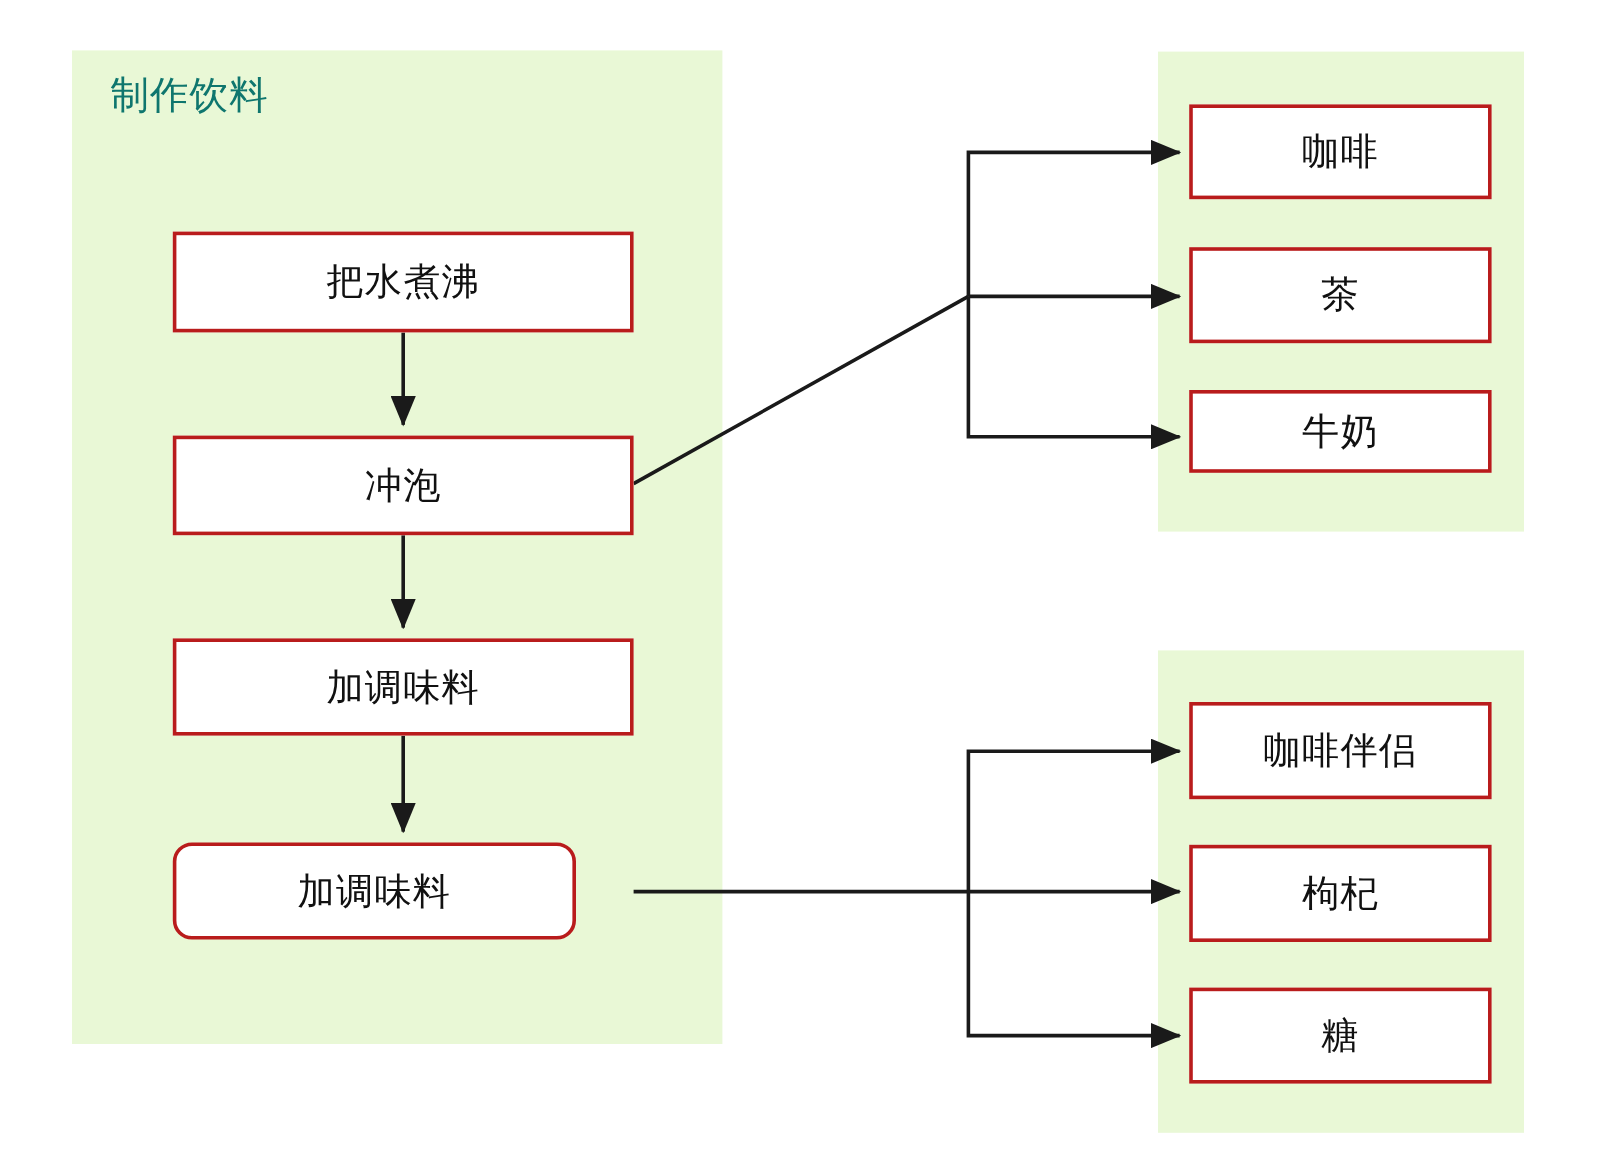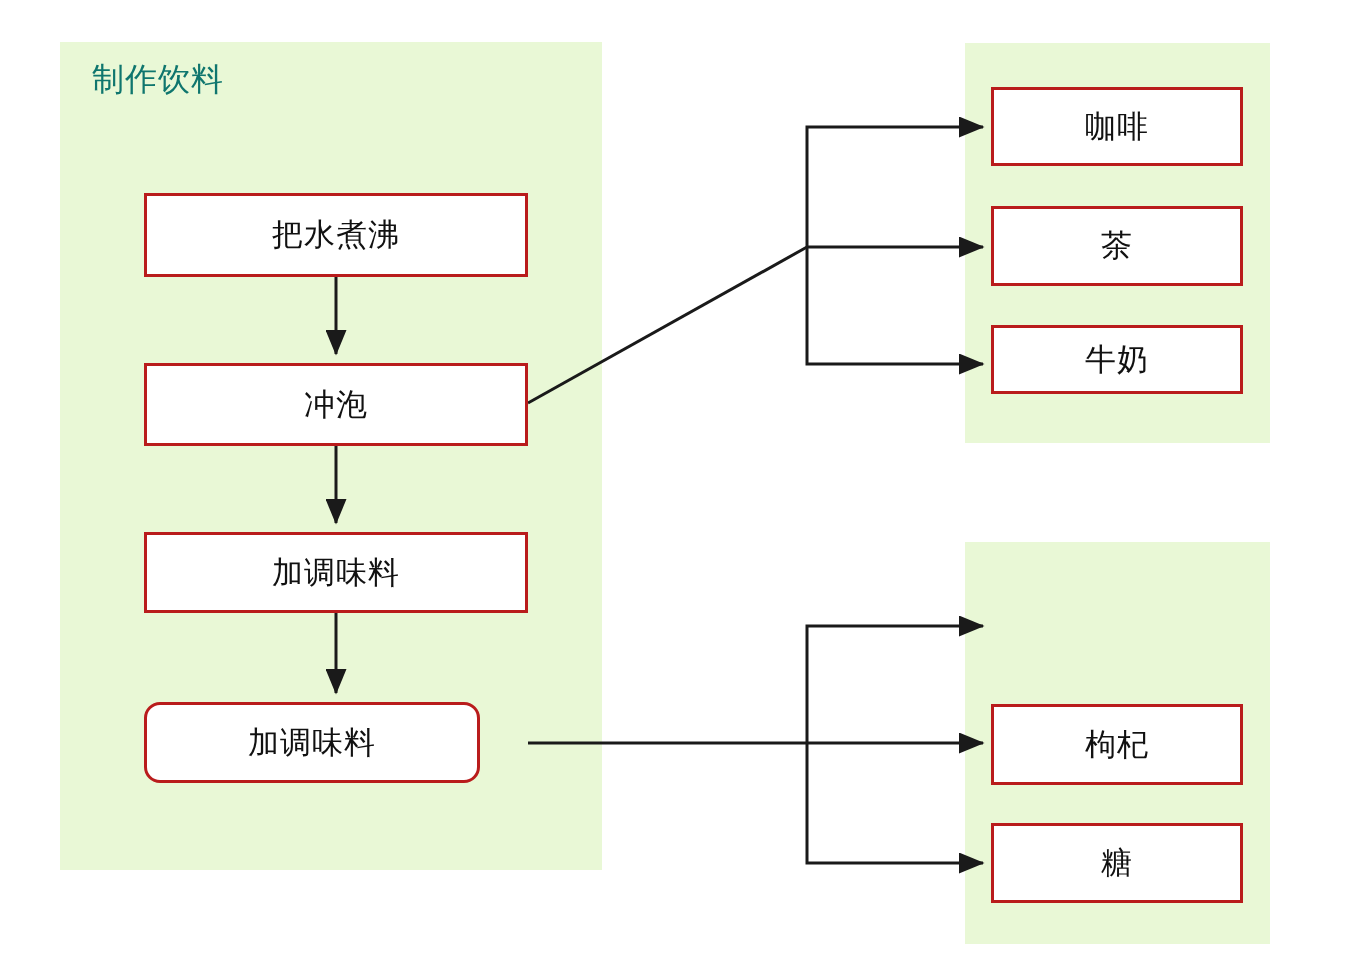--- a/index.html
+++ b/index.html
@@ -82,16 +82,17 @@
 
   <div class="node" style="left:144px; top:193px; width:384px; height:84px;">把水煮沸</div>
   <div class="node" style="left:144px; top:363px; width:384px; height:83px;">冲泡</div>
   <div class="node" style="left:144px; top:532px; width:384px; height:81px;">加调味料</div>
   <div class="node" style="left:144px; top:702px; width:336px; height:81px;border-radius:16px;">加调味料</div>
 
   <div class="node" style="left:991px; top:87px; width:252px; height:79px;">咖啡</div>
   <div class="node" style="left:991px; top:206px; width:252px; height:80px;">茶</div>
   <div class="node" style="left:991px; top:325px; width:252px; height:69px;">牛奶</div>
 
+  <div class="node" style="left:991px; top:585px; width:252px; height:81px;">咖啡伴侣</div>
   <div class="node" style="left:991px; top:704px; width:252px; height:81px;">枸杞</div>
   <div class="node" style="left:991px; top:823px; width:252px; height:80px;">糖</div>
 
 </div>
 
 </body></html>

